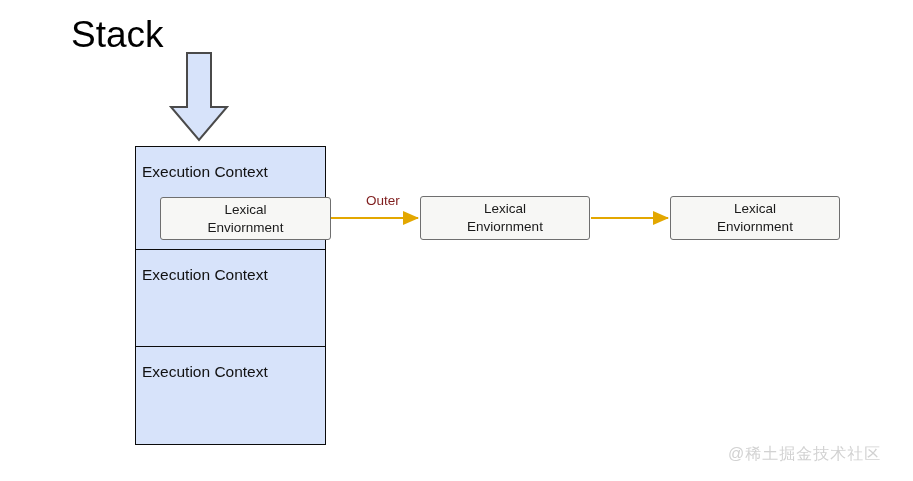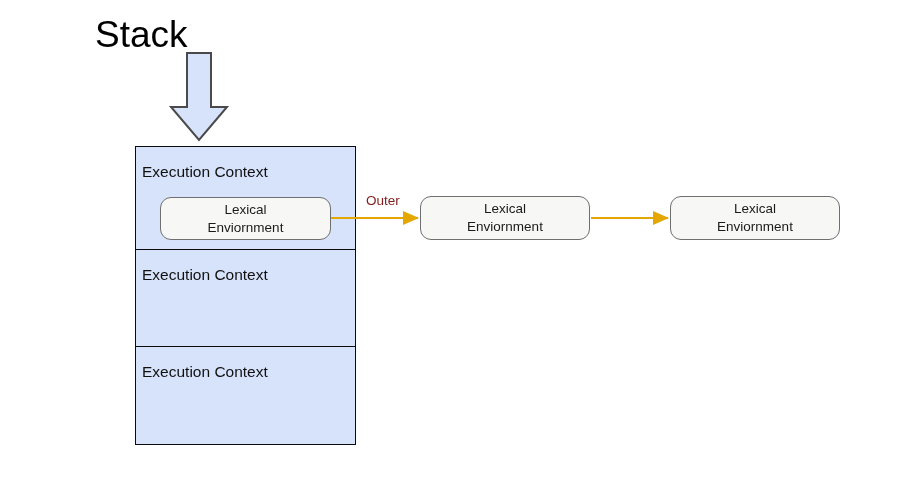--- a/index.html
+++ b/index.html
@@ -27,38 +27,37 @@
   
   .stack-title {
     position: absolute;
     left: 71px;
     top: 12px;
     font-size: 37px;
     line-height: 46px;
     color: #000000;
     letter-spacing: 0px;
     white-space: nowrap;
-    margin-left: 24px;
   }
 
   
   .down-arrow {
     position: absolute;
     left: 168px;
     top: 52px;
     width: 66px;
     height: 90px;
   }
 
   
   .stack-box {
     position: absolute;
     left: 135px;
     top: 146px;
-    width: 221px;
+    width: 191px;
     height: 299px;
     box-sizing: border-box;
     border: 1.6px solid #0b0b0b;
     background: #d7e3fa;
   }
 
   .ec-frame {
     position: relative;
     box-sizing: border-box;
     width: 100%;
@@ -76,21 +75,21 @@
     line-height: 18px;
     color: #111111;
     white-space: nowrap;
   }
 
   
   .lex-box {
     position: absolute;
     box-sizing: border-box;
     border: 1.3px solid #6f6f6f;
-    border-radius: 11px;
+    border-radius: 3px;
     background: #f7f7f5;
     display: flex;
     align-items: center;
     justify-content: center;
     text-align: center;
     font-size: 13.5px;
     line-height: 18px;
     color: #1a1a1a;
   }
   .lex-box .lex-txt { display: block; }
@@ -201,14 +200,15 @@
       <marker id="amber-head" markerWidth="8" markerHeight="7" refX="7.5" refY="3.5" orient="auto" markerUnits="strokeWidth">
         <polygon points="0,0 8,3.5 0,7" fill="#e3a700"></polygon>
       </marker>
     </defs>
     <line x1="331" y1="218" x2="418" y2="218" stroke="#e3a700" stroke-width="2" marker-end="url(#amber-head)"></line>
     <line x1="591" y1="218" x2="668" y2="218" stroke="#e3a700" stroke-width="2" marker-end="url(#amber-head)"></line>
   </svg>
 
   <div class="outer-label">Outer</div>
 
+  <div class="watermark">@稀土掘金技术社区</div>
 
 </div>
 
 </body></html>

